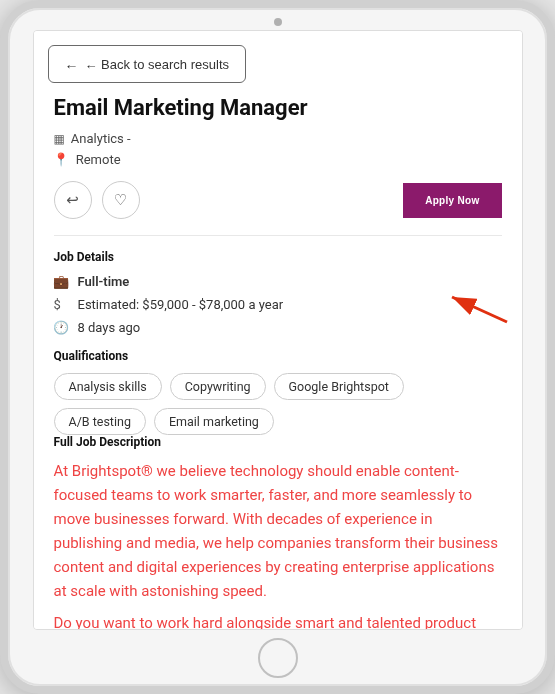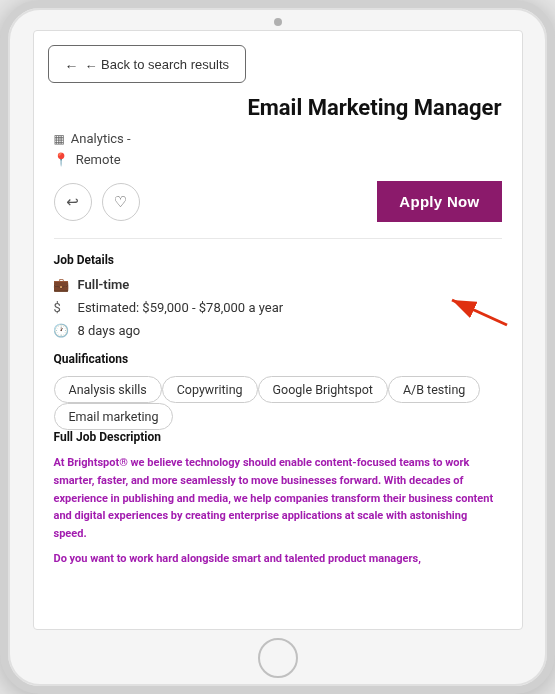--- a/index.html
+++ b/index.html
@@ -78,21 +78,20 @@
     .content-area {
       padding: 0 20px 16px 20px;
     }
 
     .job-title {
       font-size: 22px;
       font-weight: 700;
       color: #111;
       margin-bottom: 10px;
       line-height: 1.2;
-      text-align: right;
     }
 
     .company-row {
       display: flex;
       align-items: center;
       gap: 6px;
       font-size: 13px;
       color: #444;
       margin-bottom: 6px;
     }
@@ -141,21 +140,21 @@
       font-size: 15px;
       color: #555;
     }
 
     .apply-btn {
       background: #8b1a6b;
       color: #fff;
       border: none;
       border-radius: 0;
       padding: 12px 22px;
-      font-size: 15px;
+      font-size: 10px;
       font-weight: 600;
       cursor: pointer;
       letter-spacing: 0.3px;
     }
 
     .divider {
       height: 1px;
       background: #e8e8e8;
       margin: 0 0 14px 0;
     }
@@ -201,41 +200,41 @@
       pointer-events: none;
     }
 
     .qualifications-section {
       margin-top: 14px;
     }
 
     .tags-row {
       display: flex;
       flex-wrap: wrap;
+      gap: 8px;
       margin-top: 8px;
     }
 
     .tag {
       border: 1.5px solid #ccc;
       border-radius: 20px;
       padding: 5px 14px;
       font-size: 12.5px;
       color: #333;
       background: #fff;
     }
 
     .full-desc-section {
     }
 
     .desc-text {
-      font-size: 11px;
-      color: #a21caf;
+      font-size: 15px;
+      color: #ef4444;
       line-height: 1.6;
       margin-bottom: 8px;
-      font-weight: bold;
     }
 
     .tablet-screen::-webkit-scrollbar {
       width: 0;
     }
   </style>
 </head>
 <body>
 
 <div class="tablet-frame">

